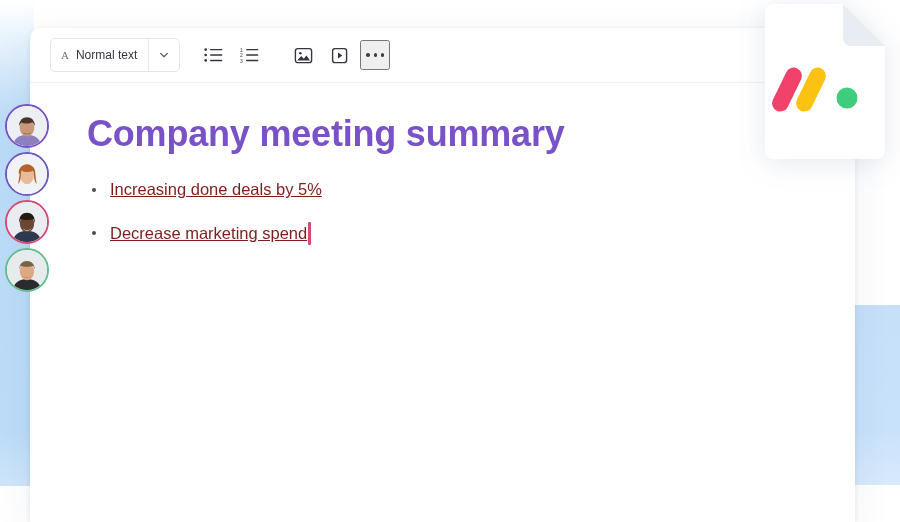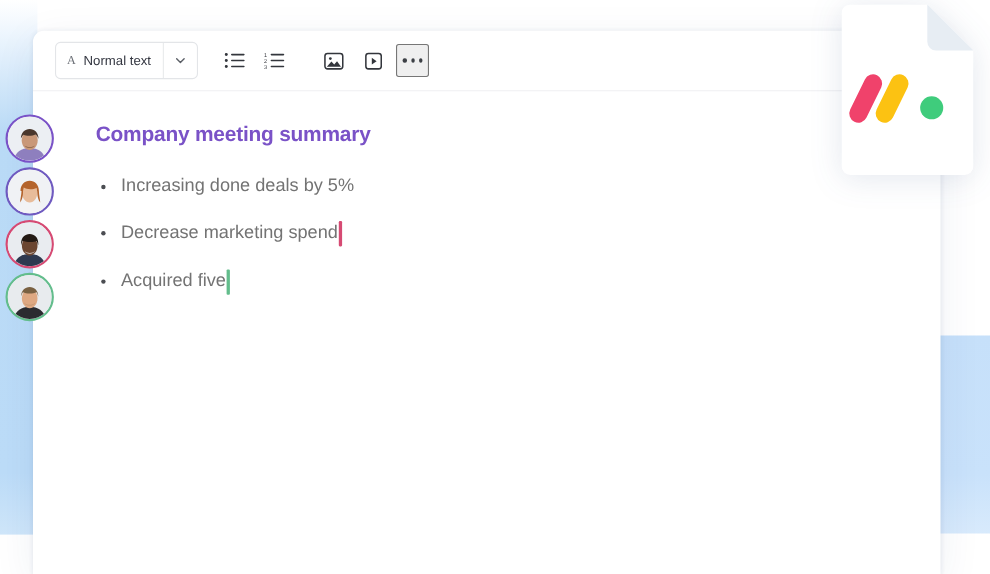--- a/index.html
+++ b/index.html
@@ -144,41 +144,42 @@
     height: 3.6px;
     border-radius: 50%;
     background: #3d4046;
   }
 
   
   .doc-body {
     padding: 30px 0 0 57px;
   }
   .doc-title {
-    font-size: 19px;
+    font-size: 36px;
     font-weight: bold;
     color: #7a52c7;
     letter-spacing: -0.2px;
     margin: 0 0 24px 0;
     line-height: 1.2;
   }
   .bullet-list {
     list-style: none;
     margin: 0;
     padding: 0;
   }
   .bullet-item {
     position: relative;
     padding-left: 23px;
     margin-bottom: 21px;
     font-size: 16.5px;
-    color: #737373;
+    color: #7f1d1d;
     line-height: 1.3;
     display: flex;
-    align-items: flex-start;
+    align-items: flex-end;
+    text-decoration: underline;
   }
   .bullet-item::before {
     content: "";
     position: absolute;
     left: 5px;
     top: 9px;
     width: 4px;
     height: 4px;
     border-radius: 50%;
     background: #4b4d52;
@@ -331,24 +332,20 @@
   <div class="doc-body">
     <h1 class="doc-title">Company meeting summary</h1>
 
     <ul class="bullet-list">
       <li class="bullet-item">
         <span>Increasing done deals by 5%</span>
       </li>
       <li class="bullet-item">
         <span>Decrease marketing spend</span>
         <span class="caret" id="caret-1" style="background: rgb(214, 74, 115);"></span>
-      </li>
-      <li class="bullet-item">
-        <span>Acquired five</span>
-        <span class="caret" id="caret-2" style="background: rgb(99, 189, 140);"></span>
       </li>
     </ul>
   </div>
 </div>
 
 <div class="avatar-rail">
 
   <div class="avatar" id="av0" style="border-color: rgb(122, 82, 199);">
     <svg viewBox="0 0 44 44">
       <rect width="44" height="44" fill="#eceff3"></rect>

